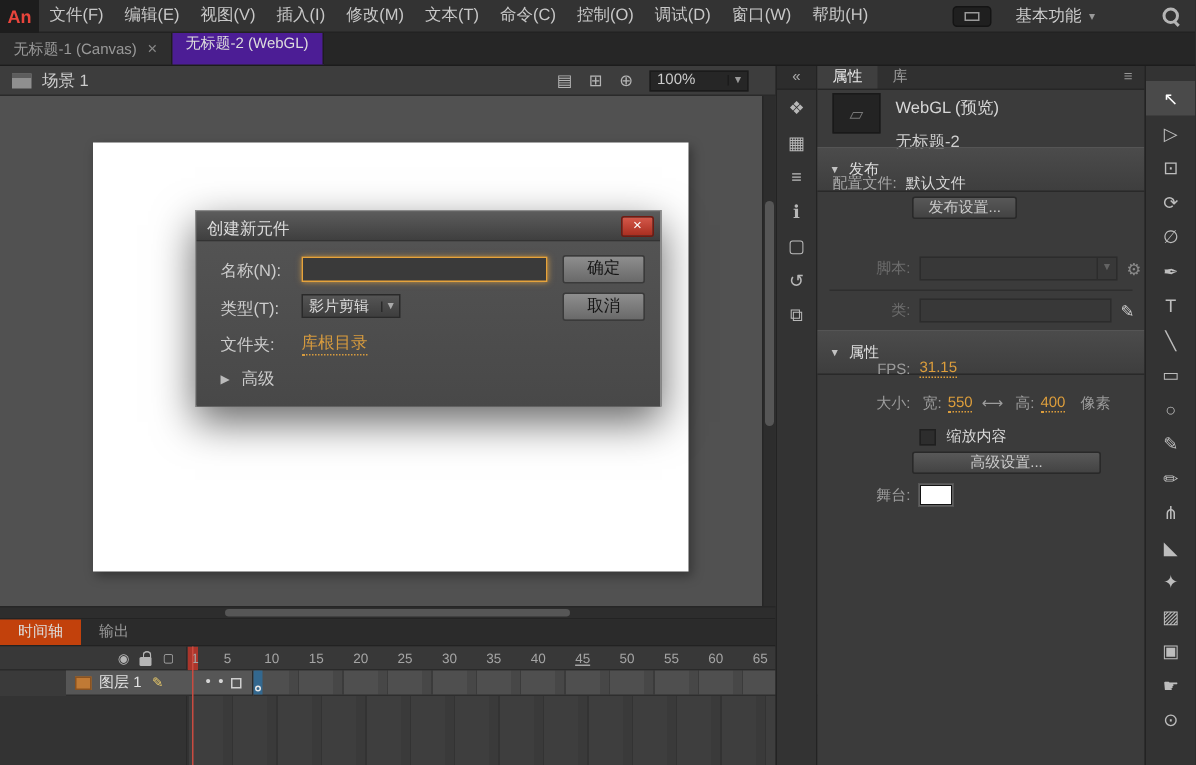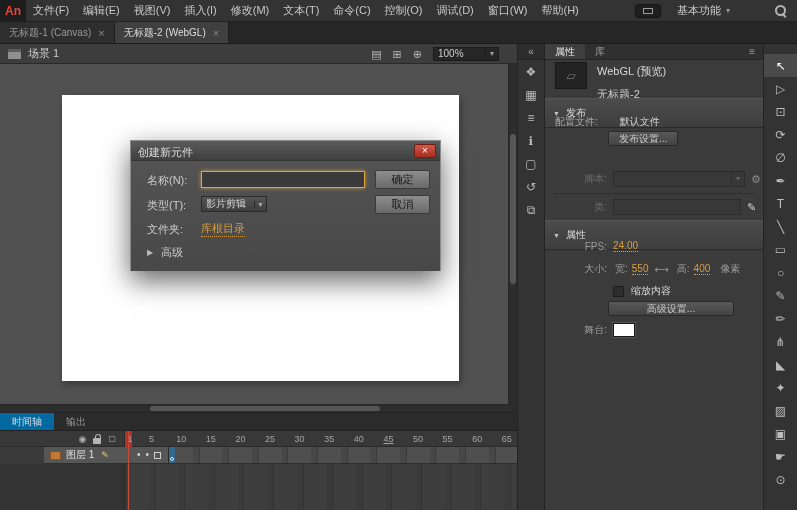--- a/index.html
+++ b/index.html
@@ -16,21 +16,21 @@
   .mb-btn i{display:block;width:10px;height:6px;border:1px solid #9a9a9a;}
   .workspace{display:flex;align-items:center;gap:5px;color:#ccc;font-size:11px;}
   .workspace .caret{font-size:8px;color:#999;}
   .search-ic{position:relative;width:13px;height:13px;margin-left:28px;}
   .search-ic::before{content:"";position:absolute;left:1px;top:1px;width:7px;height:7px;border:2px solid #b5b5b5;border-radius:50%;}
   .search-ic::after{content:"";position:absolute;left:9px;top:9px;width:5px;height:2px;background:#b5b5b5;transform:rotate(45deg);transform-origin:0 0;}
 
   
   .tabbar{position:absolute;left:0;top:22px;width:797px;height:22px;background:#262626;border-bottom:1px solid #1c1c1c;display:flex;}
   .tab{display:flex;align-items:center;gap:7px;padding:0 9px;font-size:10px;color:#999;background:#2e2e2e;border-right:1px solid #1d1d1d;}
-  .tab.active{background:#404040;color:#ddd;}
+  .tab.active{background:#4c1d95;color:#ddd;flex-direction:column;}
   .tab-close{color:#8a8a8a;font-size:11px;line-height:10px;}
 
   
   .doc-col{position:absolute;left:0;top:44px;width:517px;height:466px;background:#515151;}
   .scenebar{position:absolute;left:0;top:0;width:100%;height:20px;background:#3d3d3d;border-bottom:1px solid #2a2a2a;display:flex;align-items:center;padding:0 8px;gap:7px;}
   .clapper{width:13px;height:10px;background:#8f8f8f;position:relative;}
   .clapper::before{content:"";position:absolute;left:0;top:0;width:13px;height:3px;background:#5d5d5d;}
   .scene-label{color:#ccc;font-size:11px;}
   .scene-right{margin-left:auto;display:flex;align-items:center;gap:11px;padding-right:10px;}
   .sc-ic{color:#b5b5b5;font-size:11px;line-height:12px;}
@@ -57,21 +57,21 @@
   .dd-small .c{width:12px;font-size:7px;color:#aaa;text-align:center;border-left:1px solid #2a2a2a;}
   .dlg-btn{position:absolute;left:244px;width:55px;height:19px;background:linear-gradient(#8e8e8e,#696969);border:1px solid #3a3a3a;border-radius:2px;color:#151515;font-size:11px;text-align:center;line-height:17px;font-family:inherit;}
   .folder-link{position:absolute;left:70px;top:60px;color:#d79b3e;border-bottom:1px dotted #d79b3e;font-size:11px;}
   .adv-caret{position:absolute;left:16px;top:87px;color:#bbb;font-size:8px;}
   .adv-label{position:absolute;left:30px;top:84px;color:#ccc;font-size:11px;}
 
   
   .timeline{position:absolute;left:0;top:368px;width:517px;height:98px;background:#3a3a3a;border-top:1px solid #232323;}
   .tl-tabs{position:absolute;left:0;top:0;width:100%;height:18px;background:#2b2b2b;border-bottom:1px solid #222;display:flex;}
   .tl-tab{padding:0 12px;line-height:17px;font-size:10px;color:#999;}
-  .tl-tab.active{background:#0369a1;color:#ddd;}
+  .tl-tab.active{background:#c2410c;color:#ddd;}
   .tl-ruler{position:absolute;left:0;top:18px;width:100%;height:16px;background:#383838;border-bottom:1px solid #2a2a2a;}
   .tl-ruler-left{position:absolute;left:0;top:0;width:125px;height:16px;border-right:1px solid #2a2a2a;display:flex;align-items:center;justify-content:flex-end;gap:7px;padding-right:8px;}
   .hdr-ic{color:#b5b5b5;font-size:8px;line-height:8px;}
   .lock-ic{position:relative;width:8px;height:6px;background:#b5b5b5;border-radius:1px;margin-top:3px;}
   .lock-ic::before{content:"";position:absolute;top:-4px;left:1.5px;width:4px;height:4px;border:1.5px solid #b5b5b5;border-bottom:none;border-radius:3px 3px 0 0;}
   .tl-ruler-frames{position:absolute;left:125px;top:0;right:0;height:16px;overflow:hidden;}
   .frame-num{position:absolute;top:3px;width:18px;text-align:center;font-size:9px;color:#a5a5a5;}
   .playhead-marker{position:absolute;left:0;top:0;width:7px;height:16px;background:#ab352b;}
   .tl-layer-row{position:absolute;left:0;top:34px;width:100%;height:17px;display:flex;margin-left:44px;}
   .layer-left{width:125px;height:17px;background:#565656;border-right:1px solid #2a2a2a;border-bottom:1px solid #2e2e2e;display:flex;align-items:center;gap:5px;padding:0 7px 0 6px;font-size:10px;color:#e2e2e2;}
@@ -108,21 +108,21 @@
   .doc-thumb{width:32px;height:27px;background:#232323;border:1px solid #191919;display:flex;align-items:center;justify-content:center;color:#777;font-size:12px;}
   .doc-type{color:#d8d8d8;font-size:11px;padding-top:2px;}
   .doc-name{color:#cfcfcf;font-size:11px;padding-top:8px;}
   .section{position:absolute;left:0;width:100%;height:30px;background:linear-gradient(#4b4b4b,#3e3e3e);border-top:1px solid #555;border-bottom:1px solid #292929;display:flex;align-items:center;gap:6px;padding-left:8px;}
   .sec-caret{color:#c2c2c2;font-size:7px;}
   .sec-title{color:#ddd;font-size:10px;}
   .row{position:absolute;left:0;width:100%;display:flex;align-items:center;}
   .lab{width:62px;text-align:right;margin-right:6px;color:#9c9c9c;font-size:10px;white-space:nowrap;}
   .lab.dis{color:#6d6d6d;}
   .plain-label{margin-left:10px;color:#a8a8a8;font-size:10px;}
-  .plain-value{margin-left:22px;color:#d8d8d8;font-size:10px;}
+  .plain-value{margin-left:6px;color:#d8d8d8;font-size:10px;}
   .panel-btn{position:absolute;height:15px;background:linear-gradient(#585858,#434343);border:1px solid #292929;border-radius:2px;color:#c9c9c9;font-size:10px;line-height:13px;padding:0 10px;font-family:inherit;}
   .dd{width:132px;height:16px;background:#383838;border:1px solid #2c2c2c;display:flex;align-items:center;justify-content:flex-end;}
   .dd .dd-caret{font-style:normal;width:13px;text-align:center;color:#636363;font-size:7px;border-left:1px solid #2c2c2c;line-height:14px;}
   .txt{width:128px;height:16px;background:#383838;border:1px solid #2c2c2c;}
   .row-ic{margin-left:6px;color:#8b8b8b;font-size:11px;}
   .row-ic.lit{color:#cfcfcf;}
   .sep{position:absolute;left:8px;right:8px;height:1px;background:#2e2e2e;}
   .hot{color:#dd9e3c;border-bottom:1px dotted #dd9e3c;font-size:10px;}
   .sub{color:#9c9c9c;font-size:10px;margin:0 4px 0 2px;}
   .link-ic{color:#9c9c9c;font-size:10px;margin:0 6px;}
@@ -361,21 +361,21 @@
       <span class="row-ic lit">✎</span>
     </div>
 
     <div class="section" style="top:176px">
       <span class="sec-caret">▼</span>
       <span class="sec-title">属性</span>
     </div>
 
     <div class="row" style="top:196px">
       <span class="lab">FPS:</span>
-      <span class="hot">24.00</span>
+      <span class="hot">31.15</span>
     </div>
 
     <div class="row" style="top:218px">
       <span class="lab">大小:</span>
       <span class="sub">宽:</span>
       <span class="hot">550</span>
       <span class="link-ic">⟷</span>
       <span class="sub">高:</span>
       <span class="hot">400</span>
       <span class="unit">像素</span>

